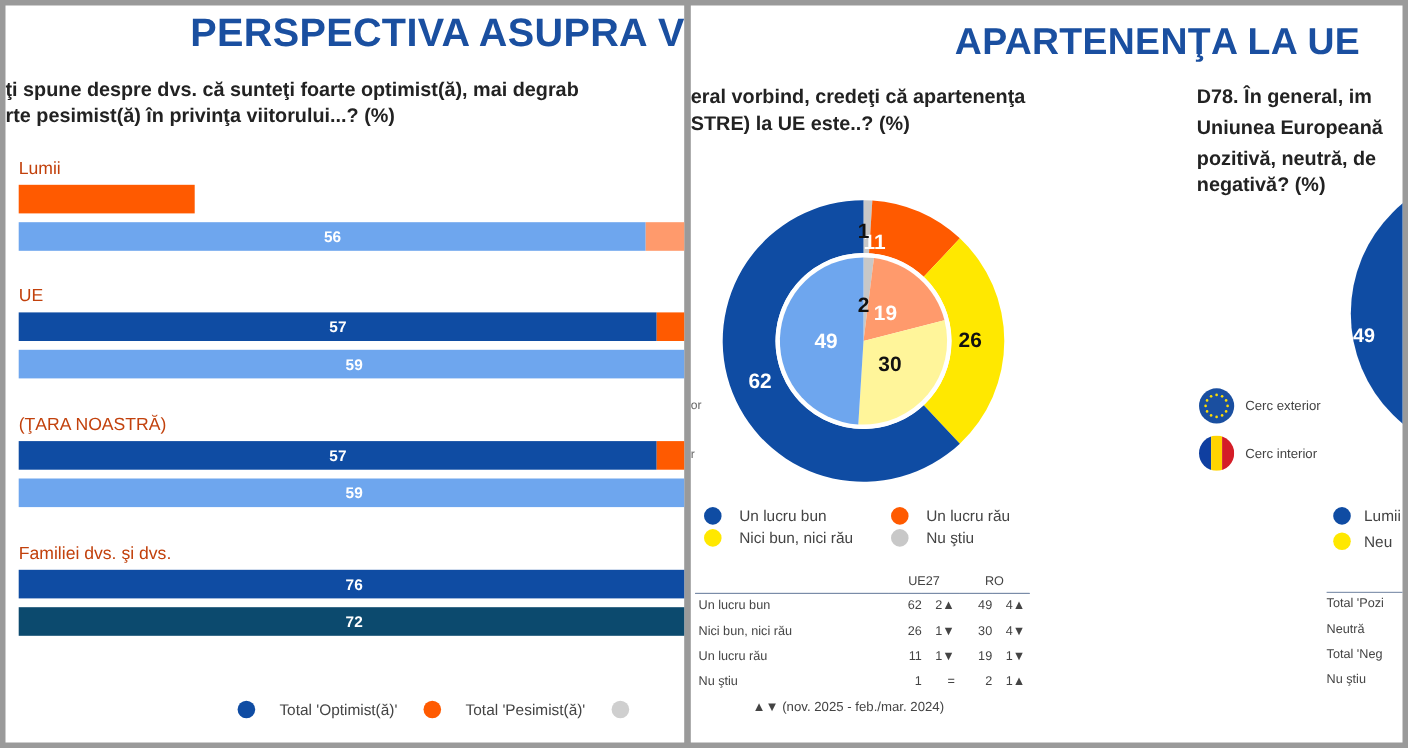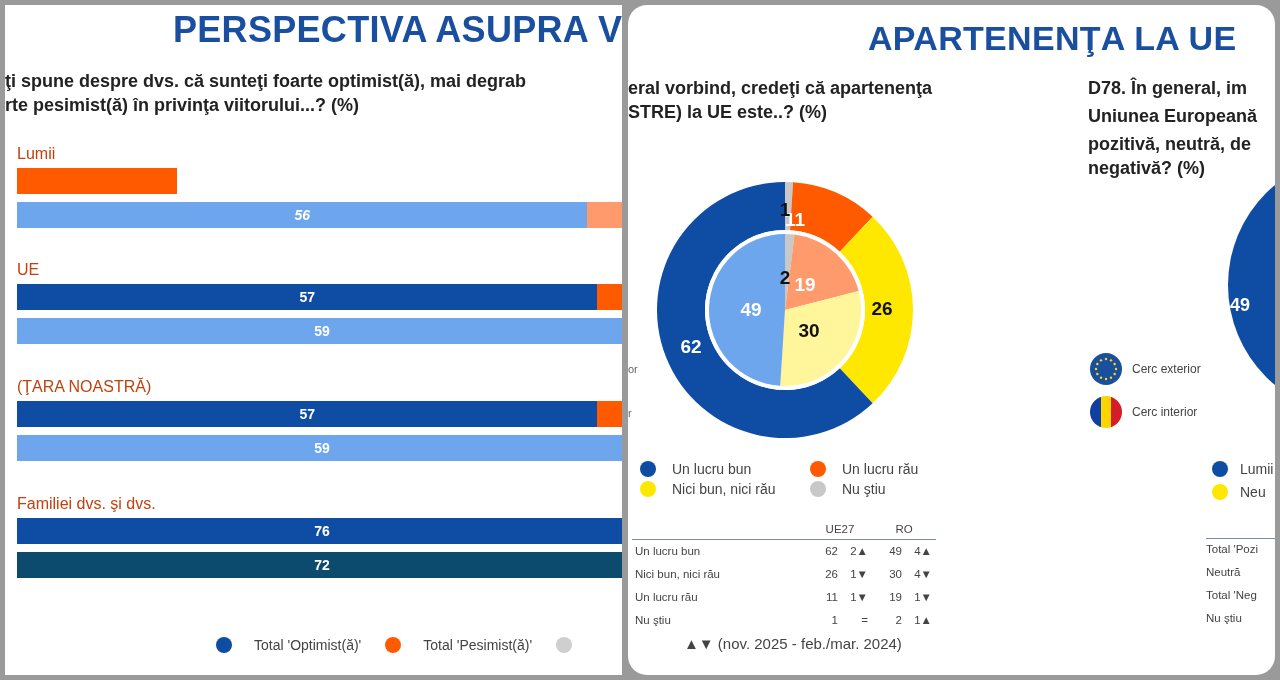--- a/index.html
+++ b/index.html
@@ -1,21 +1,21 @@
 <!DOCTYPE html>
 <html><head>
 <meta charset="utf-8">
 <style>
   * { box-sizing: border-box; margin: 0; padding: 0; }
   html, body { width: 1280px; height: 680px; overflow: hidden; background: #9a9a9a; }
   body { position: relative; font-family: "Liberation Sans", "DejaVu Sans", sans-serif; }
 
   .panel { position: absolute; background: #ffffff; overflow: hidden; }
   #panel-left { left: 5px; top: 5px; width: 617px; height: 670px; }
-  #panel-right { left: 628px; top: 5px; width: 647px; height: 670px; border-radius: 19px; }
+  #panel-right { left: 628px; top: 5px; width: 647px; height: 670px; }
 
   .title { position: absolute; font-weight: 700; color: #1a4fa0; font-size: 36px; white-space: nowrap; letter-spacing: 0.3px; }
   .question { position: absolute; font-weight: 700; color: #222; font-size: 18px; line-height: 22px; white-space: nowrap; }
 
   
   .group-label { position: absolute; left: 12px; font-size: 16px; color: #c2410c; white-space: nowrap; }
   .bar-row { position: absolute; left: 12px; height: 26px; width: 610px; display: flex; }
   .seg { height: 100%; display: flex; align-items: center; justify-content: center; color: #fff; font-weight: 700; font-size: 14px; }
 
   .legend-left { position: absolute; top: 632px; left: 195px; display: flex; align-items: center; font-size: 14px; color: #444; white-space: nowrap; margin-left: 16px; }
@@ -27,21 +27,21 @@
   .pie-legend .li { display: flex; align-items: center; white-space: nowrap; }
   .pie-legend .dot { margin-right: 16px; width: 16px; height: 16px; }
 
   table.stats { position: absolute; left: 4px; top: 518px; border-collapse: collapse; font-size: 11.5px; color: #444; }
   table.stats th { font-weight: 400; padding-bottom: 4px; text-align: center; }
   table.stats thead tr { border-bottom: 1.5px solid #7a8ca8; }
   table.stats td { padding: 3px 0; height: 23px; }
   td.lab { width: 176px; padding-left: 3px !important; }
   td.num { width: 30px; text-align: right; }
   td.chg { width: 34px; text-align: right; padding-right: 4px !important; }
-  .note { position: absolute; left: 56px; top: 630px; font-size: 15px; color: #444; white-space: nowrap; }
+  .note { position: absolute; left: 56px; top: 630px; font-size: 12px; color: #444; white-space: nowrap; }
 
   .circle-legend { position: absolute; left: 462px; font-size: 12px; color: #444; display: flex; align-items: center; white-space: nowrap; }
   .flag-ro { width: 32px; height: 32px; border-radius: 50%; overflow: hidden; display: flex; margin-right: 10px; }
   .flag-ro span { flex: 1; }
   .eu-flag { width: 32px; height: 32px; border-radius: 50%; background: #1a4fa0; margin-right: 10px; position: relative; }
 
   .cut-legend { position: absolute; left: 584px; font-size: 14px; color: #444; display: flex; align-items: center; white-space: nowrap; }
   .cut-table { position: absolute; left: 578px; font-size: 11.5px; color: #444; white-space: nowrap; }
 </style>
 </head>
@@ -51,21 +51,21 @@
   <div class="title" style="left:168px; top:4px;">PERSPECTIVA ASUPRA V</div>
   <div class="question" style="left:0px; top:65px;">ţi spune despre dvs. că sunteţi foarte optimist(ă), mai degrab</div>
   <div class="question" style="left:0px; top:89px;">rte pesimist(ă) în privinţa viitorului...? (%)</div>
 
   <div id="bars">
       <div class="group-label" style="top: 140px;">Lumii</div>
       <div class="bar-row" style="top: 163px;">
         <div class="seg" style="width: 160px; background: rgb(255, 90, 0);"></div>
       </div>
       <div class="bar-row" style="top: 197px;">
-        <div class="seg" style="width: 577px; background: rgb(110, 166, 238); font-style: italic;">56</div>
+        <div class="seg" style="width: 577px; background: rgb(110, 166, 238);">56</div>
         <div class="seg" style="width: 40px; background: rgb(255, 154, 108);"></div>
       </div>
       <div class="group-label" style="top: 256px;">UE</div>
       <div class="bar-row" style="top: 279px;">
         <div class="seg" style="width: 588px; background: rgb(15, 76, 163);">57</div>
         <div class="seg" style="width: 30px; background: rgb(255, 90, 0);"></div>
       </div>
       <div class="bar-row" style="top: 313px;">
         <div class="seg" style="width: 610px; background: rgb(110, 166, 238);">59</div>
       </div>

